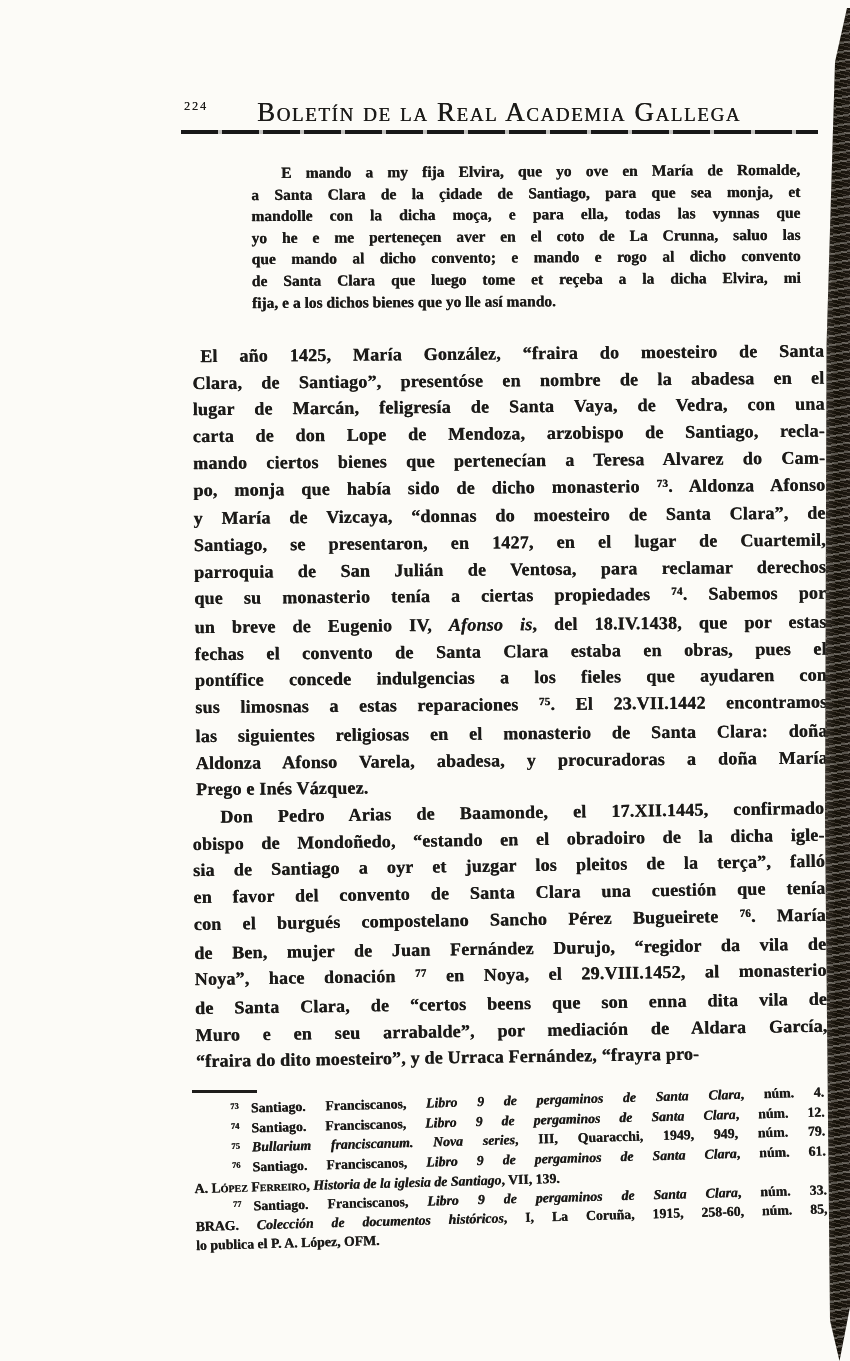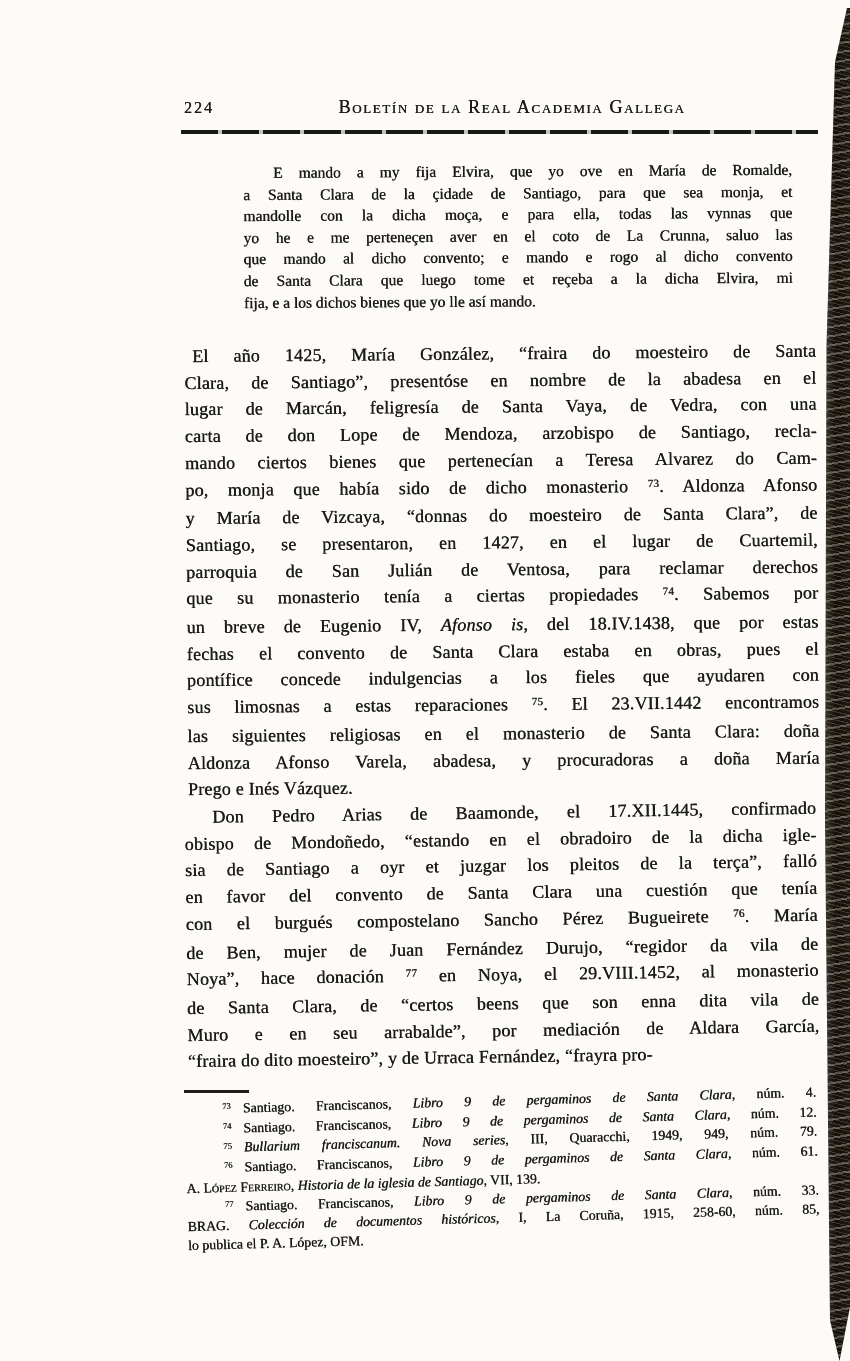--- a/index.html
+++ b/index.html
@@ -1,30 +1,30 @@
 <!DOCTYPE html>
 <html><head>
 <meta charset="utf-8">
 <style>
   html,body{margin:0;padding:0;background:#ffffff;}
   .page{
     position:relative;width:850px;height:1361px;background:#fcfbf7;overflow:hidden;
     font-family:"Liberation Serif","DejaVu Serif",serif;color:#1c1b19;
     text-shadow:0.35px 0.2px 0 currentColor;
   }
-  .pagenum{position:absolute;left:184px;top:99px;font-size:16px;letter-spacing:2px;}
+  .pagenum{position:absolute;left:184px;top:99px;font-size:12px;letter-spacing:2px;}
   .journal{
-    position:absolute;left:196px;top:97px;width:632px;text-align:center;
-    font-variant:small-caps;font-size:18px;letter-spacing:1.6px;white-space:nowrap;
+    position:absolute;left:183px;top:97px;width:632px;text-align:center;
+    font-variant:small-caps;font-size:27px;letter-spacing:1.6px;white-space:nowrap;
   }
   .rule{
     position:absolute;left:181px;top:130px;width:637px;height:4px;
     background:repeating-linear-gradient(90deg,#181818 0 37px,rgba(24,24,24,0.25) 37px 41px);
   }
-  .content{position:absolute;left:184px;top:0;width:632px;height:1361px;}
+  .content{position:absolute;left:192px;top:0;width:632px;height:1361px;font-weight:bold;}
   .block{position:absolute;left:0;width:632px;transform-origin:0 0;}
   .line{white-space:nowrap;overflow:visible;}
   .j{text-align:justify;text-align-last:justify;text-justify:inter-word;white-space:normal;}
   .quote{top:162px;left:59px;width:549px;font-size:15.5px;line-height:21.6px;transform:rotate(-0.35deg);}
   .quote .ind{text-indent:30px;}
   .para2{top:343px;font-size:18px;line-height:26.7px;letter-spacing:0.2px;transform:rotate(-0.5deg);}
   .para2 .ind{text-indent:8px;}
   .para3{top:804px;font-size:18px;line-height:26.7px;letter-spacing:0.2px;transform:rotate(-0.85deg);}
   .para3 .ind{text-indent:28px;}
   .fnrule{position:absolute;left:0;top:1090px;width:65px;height:3px;background:#1e1d1b;}

